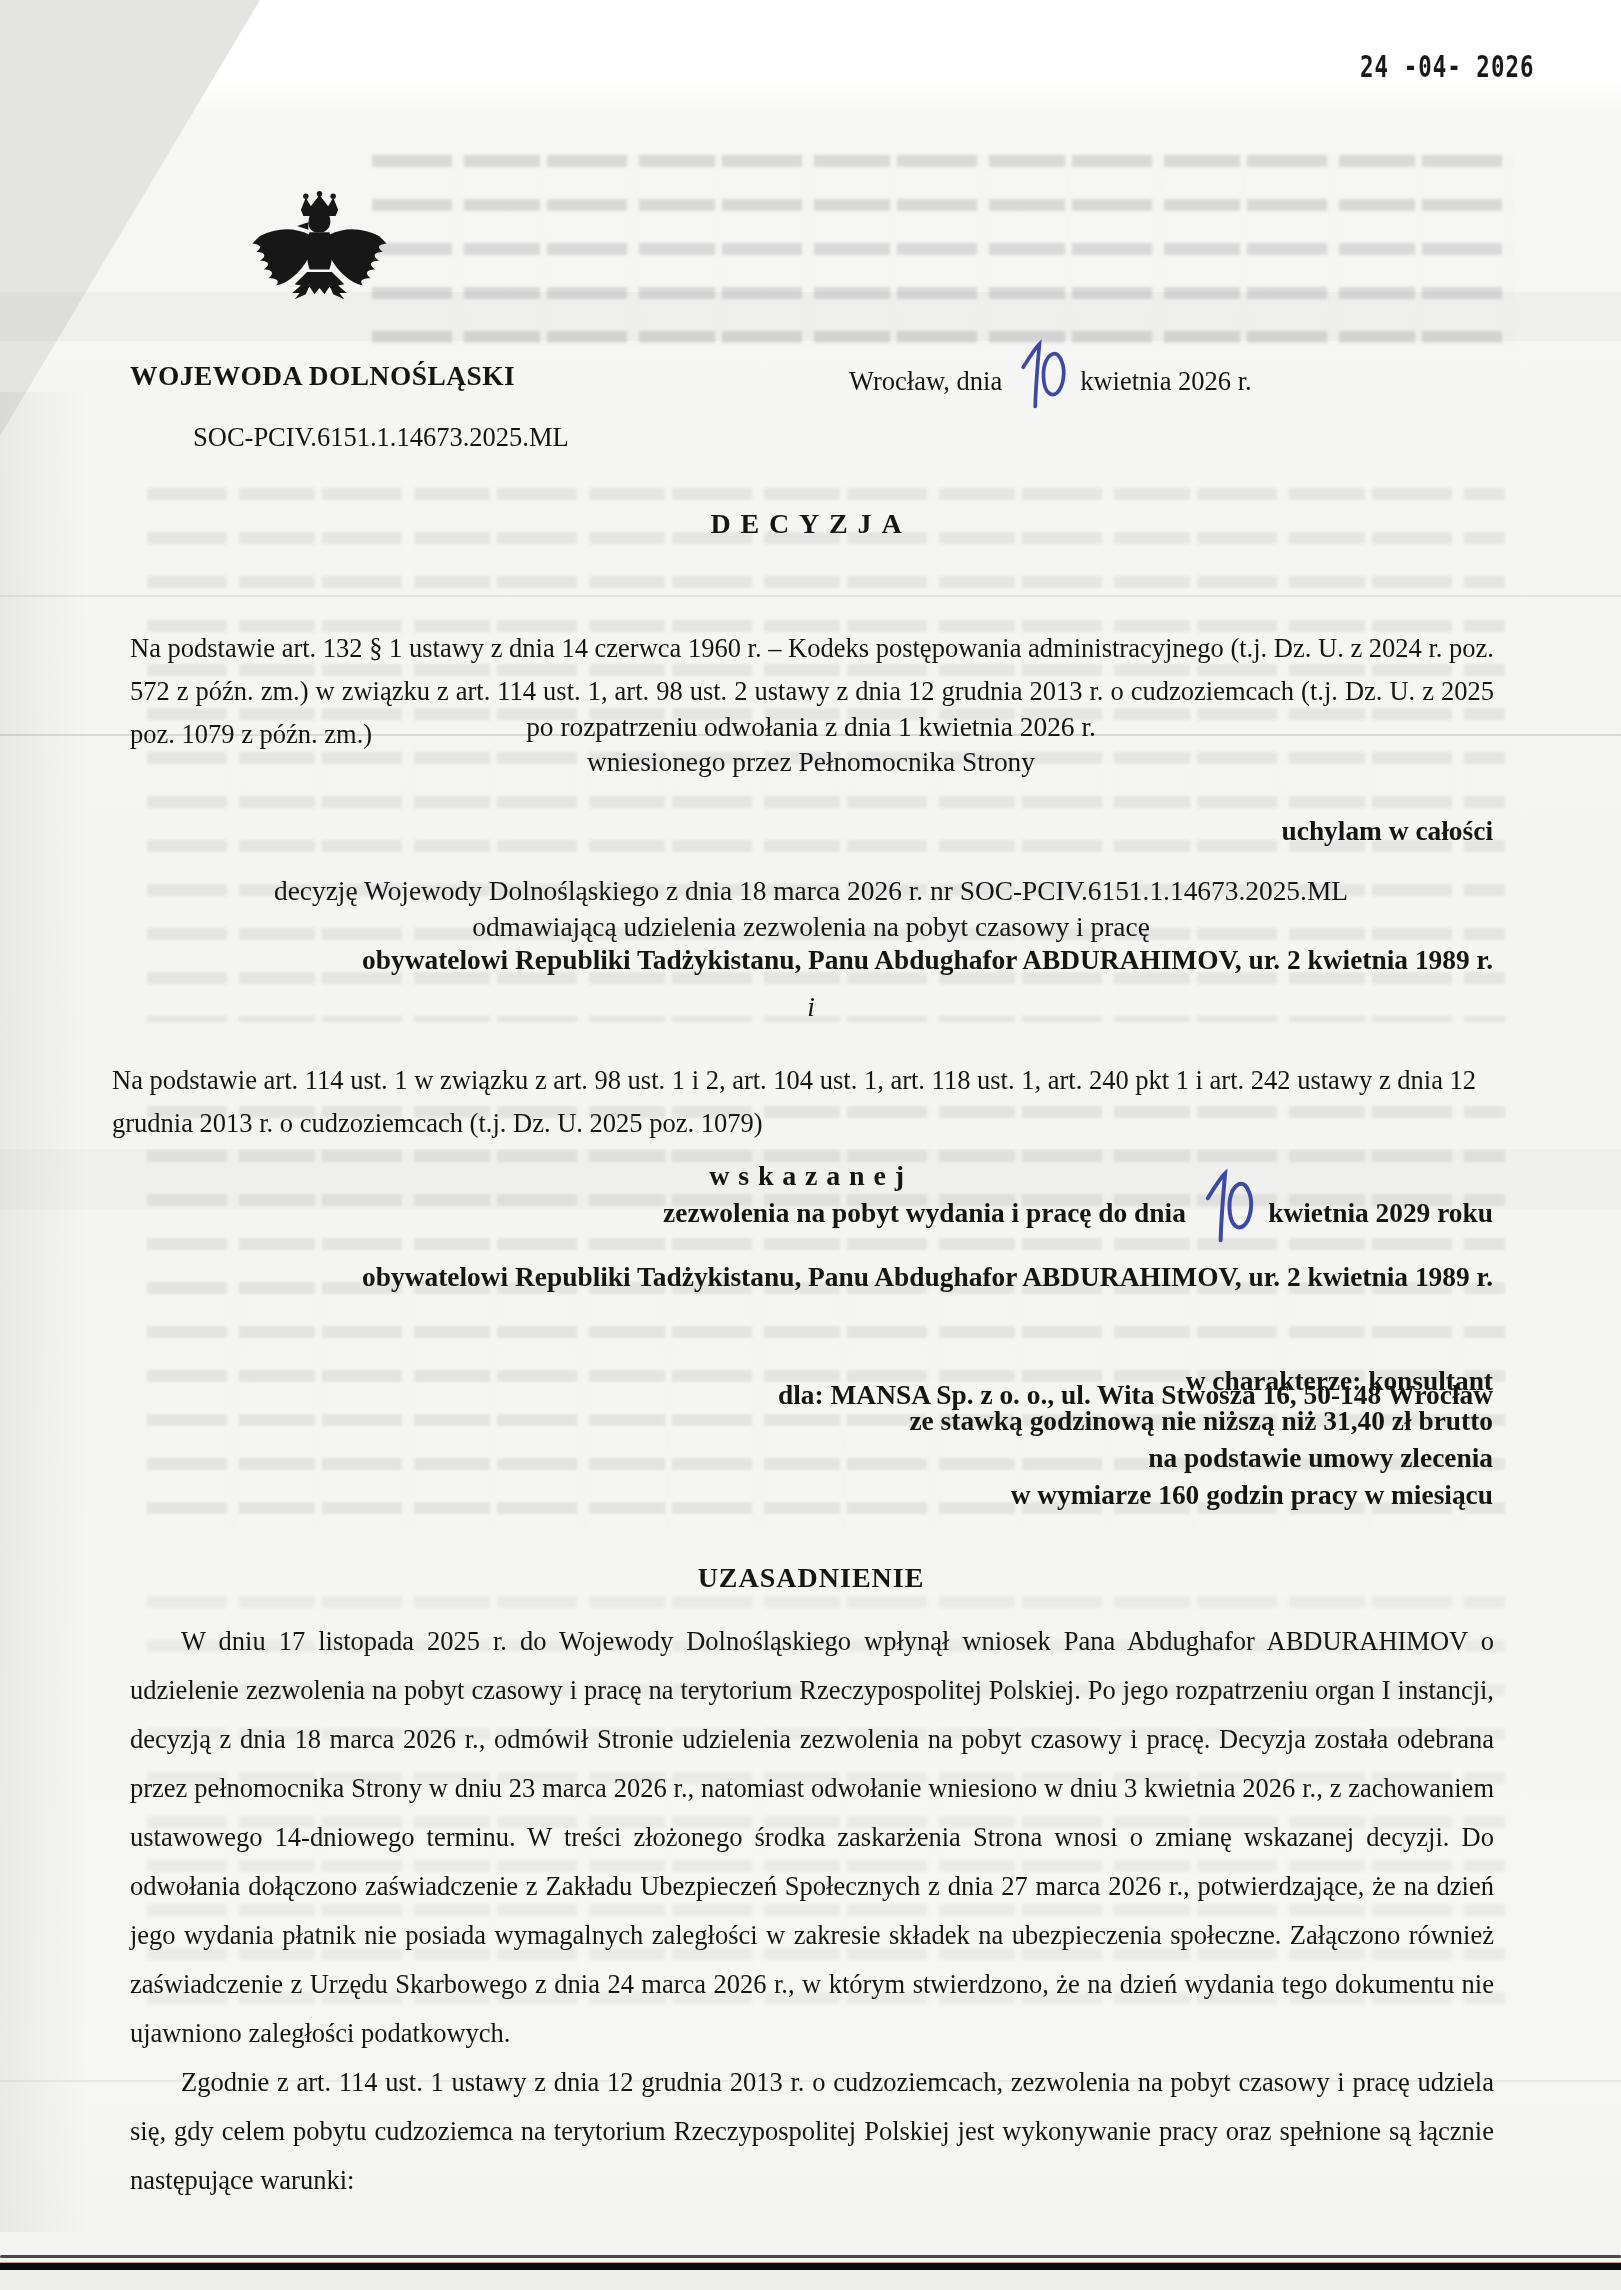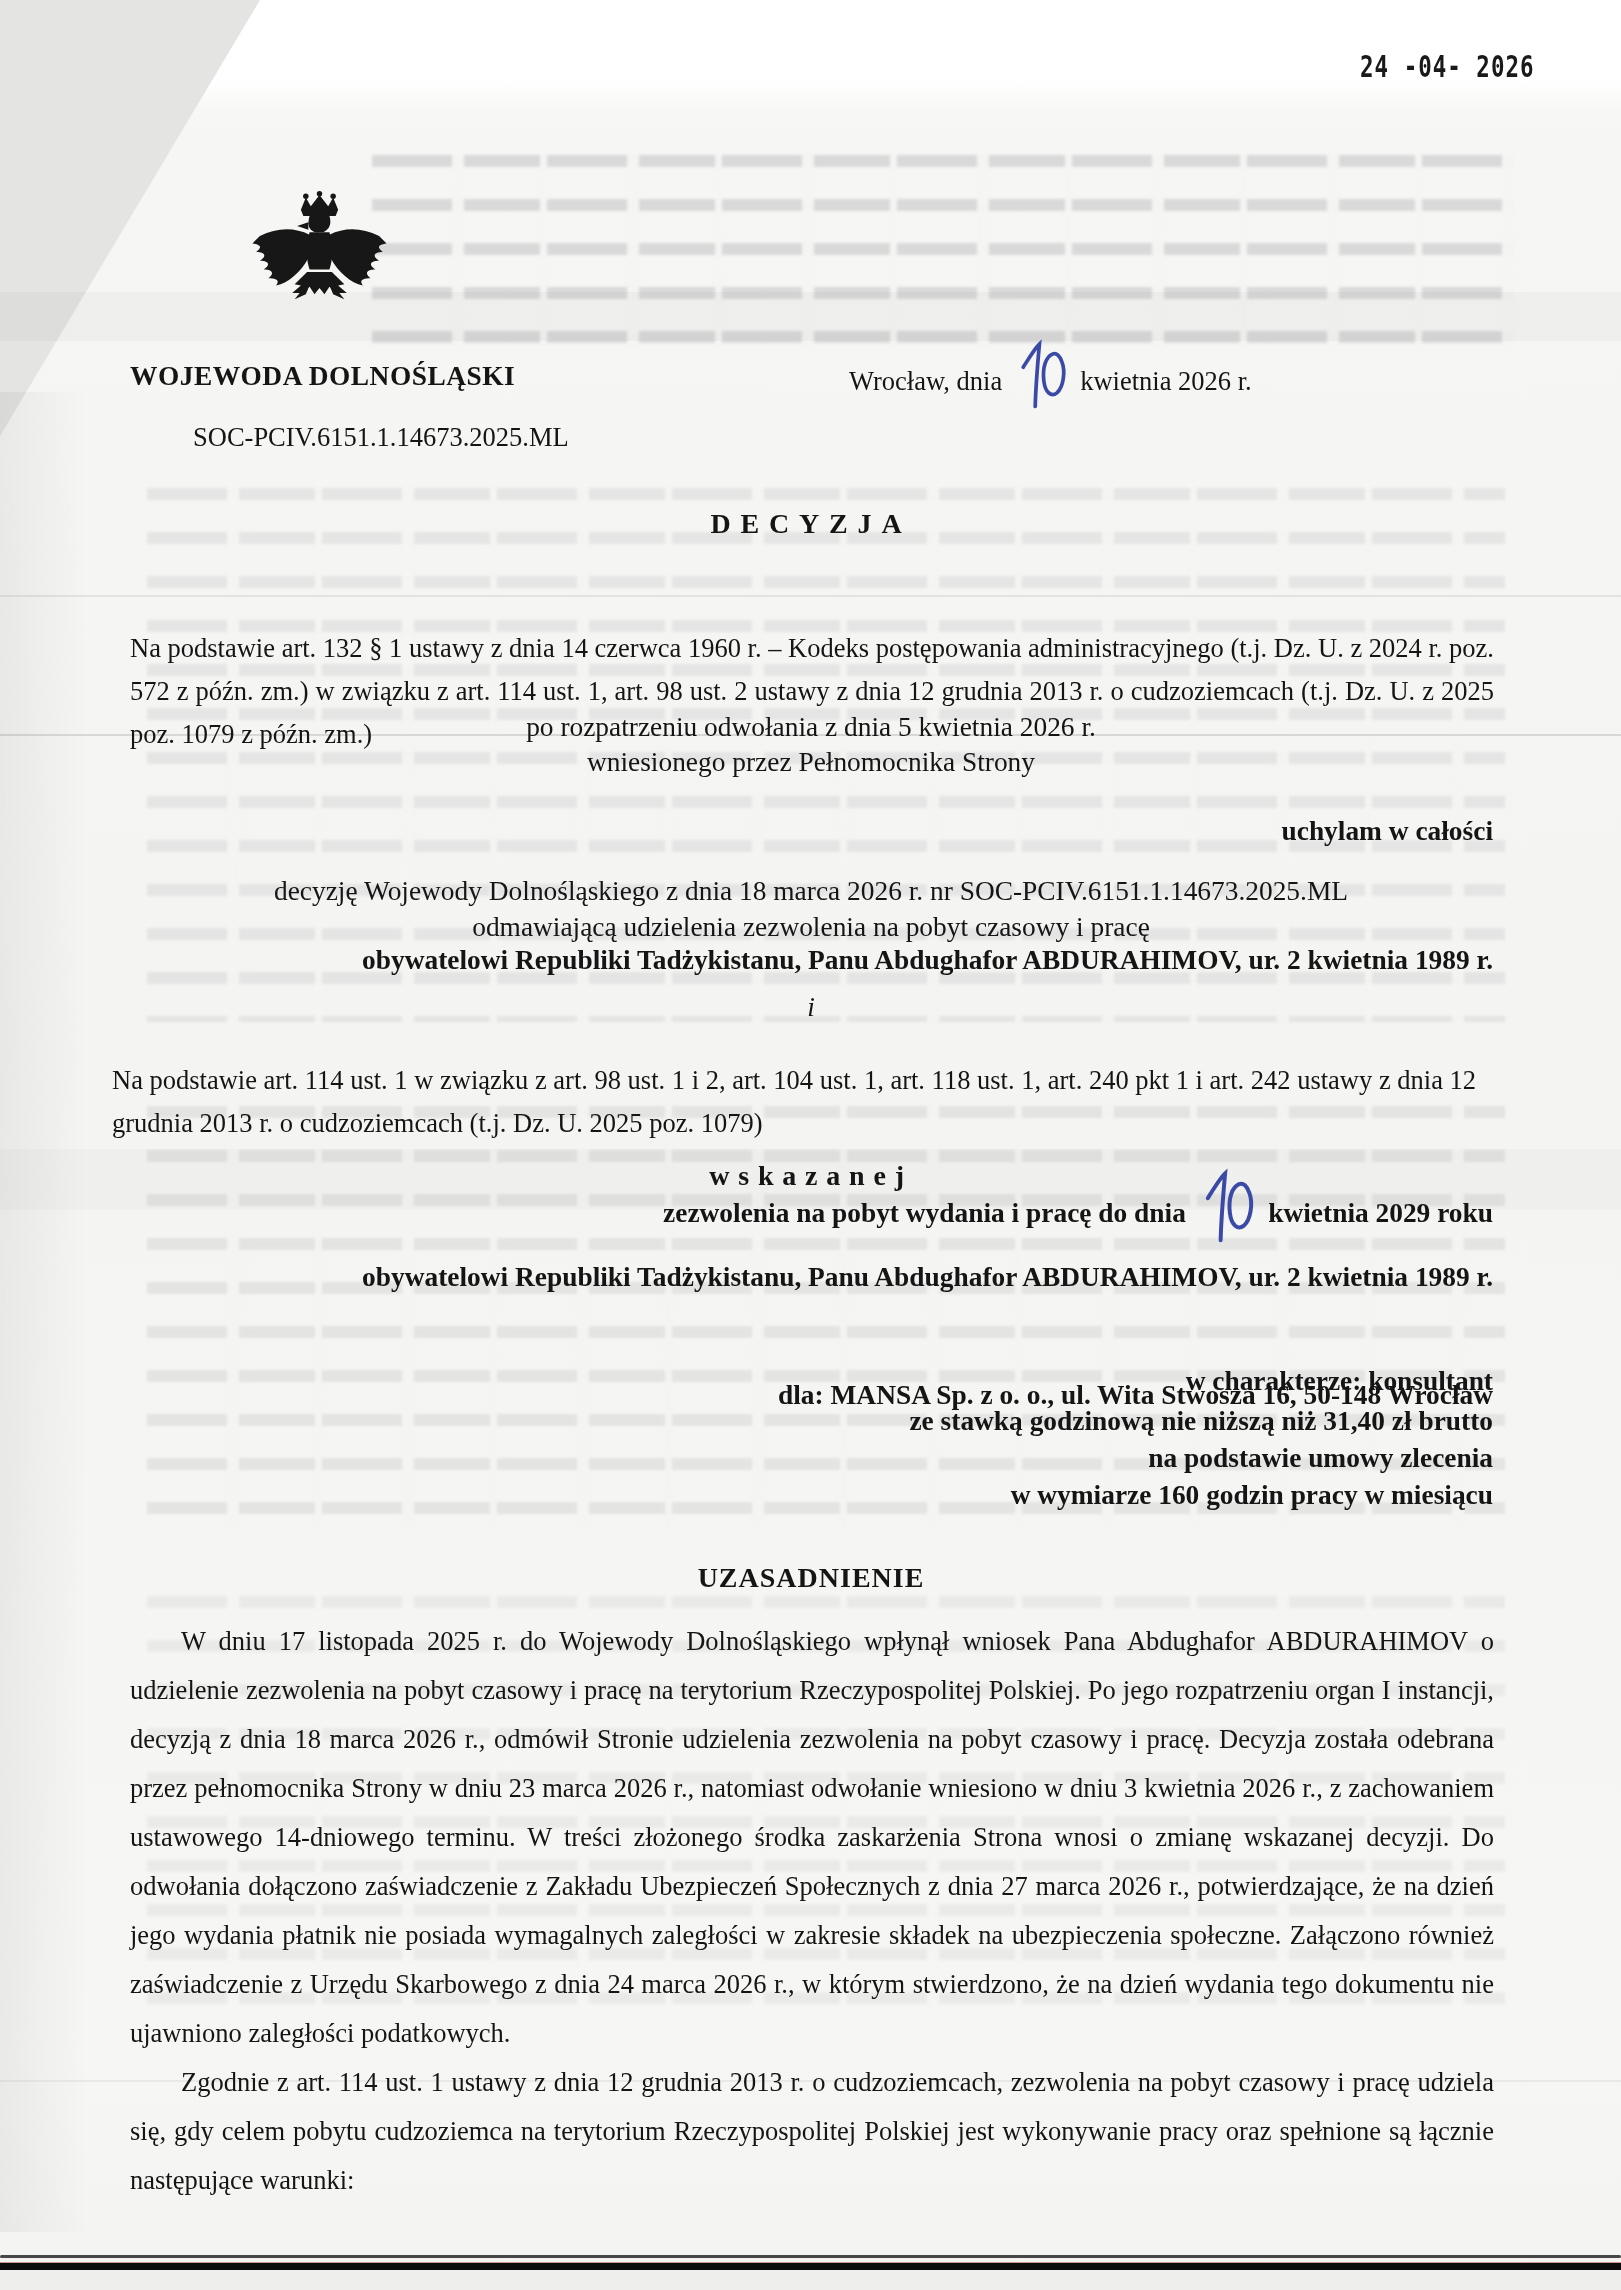--- a/index.html
+++ b/index.html
@@ -99,21 +99,21 @@
     </span>
     <span>kwietnia 2026 r.</span>
   </div>
 
   <div class="abs t27" style="left:193px;top:421px;">SOC-PCIV.6151.1.14673.2025.ML</div>
 
   <div class="abs center doc-title" style="top:508px;">DECYZJA</div>
 
   <div class="abs para" style="left:130px;top:600px;width:1364px;line-height:43px;margin-top:27px;">Na podstawie art. 132 § 1 ustawy z dnia 14 czerwca 1960 r.  – Kodeks postępowania administracyjnego (t.j. Dz. U. z 2024 r. poz. 572 z późn. zm.) w związku z art. 114 ust. 1, art. 98 ust. 2 ustawy z dnia 12 grudnia 2013 r. o cudzoziemcach  (t.j. Dz. U. z 2025 poz. 1079 z późn. zm.)</div>
 
-  <div class="abs center t28" style="top:710px;">po rozpatrzeniu odwołania z dnia 5 kwietnia 2026 r.</div>
+  <div class="abs center t28" style="top:710px;">po rozpatrzeniu odwołania z dnia 1 kwietnia 2026 r.</div>
   <div class="abs center t28" style="top:745px;">wniesionego przez Pełnomocnika Strony</div>
 
   <div class="abs center t28 b" style="top:814px;">uchylam w całości</div>
 
   <div class="abs center t28" style="top:874px;">decyzję Wojewody Dolnośląskiego z dnia 18 marca 2026 r. nr SOC-PCIV.6151.1.14673.2025.ML</div>
   <div class="abs center t28" style="top:910px;">odmawiającą udzielenia zezwolenia na pobyt czasowy i pracę</div>
   <div class="abs center t28 b" style="top:943px;">obywatelowi Republiki Tadżykistanu, Panu Abdughafor ABDURAHIMOV, ur. 2 kwietnia 1989 r.</div>
 
   <div class="abs center t28" style="top:990px;font-style:italic;">i</div>
 

